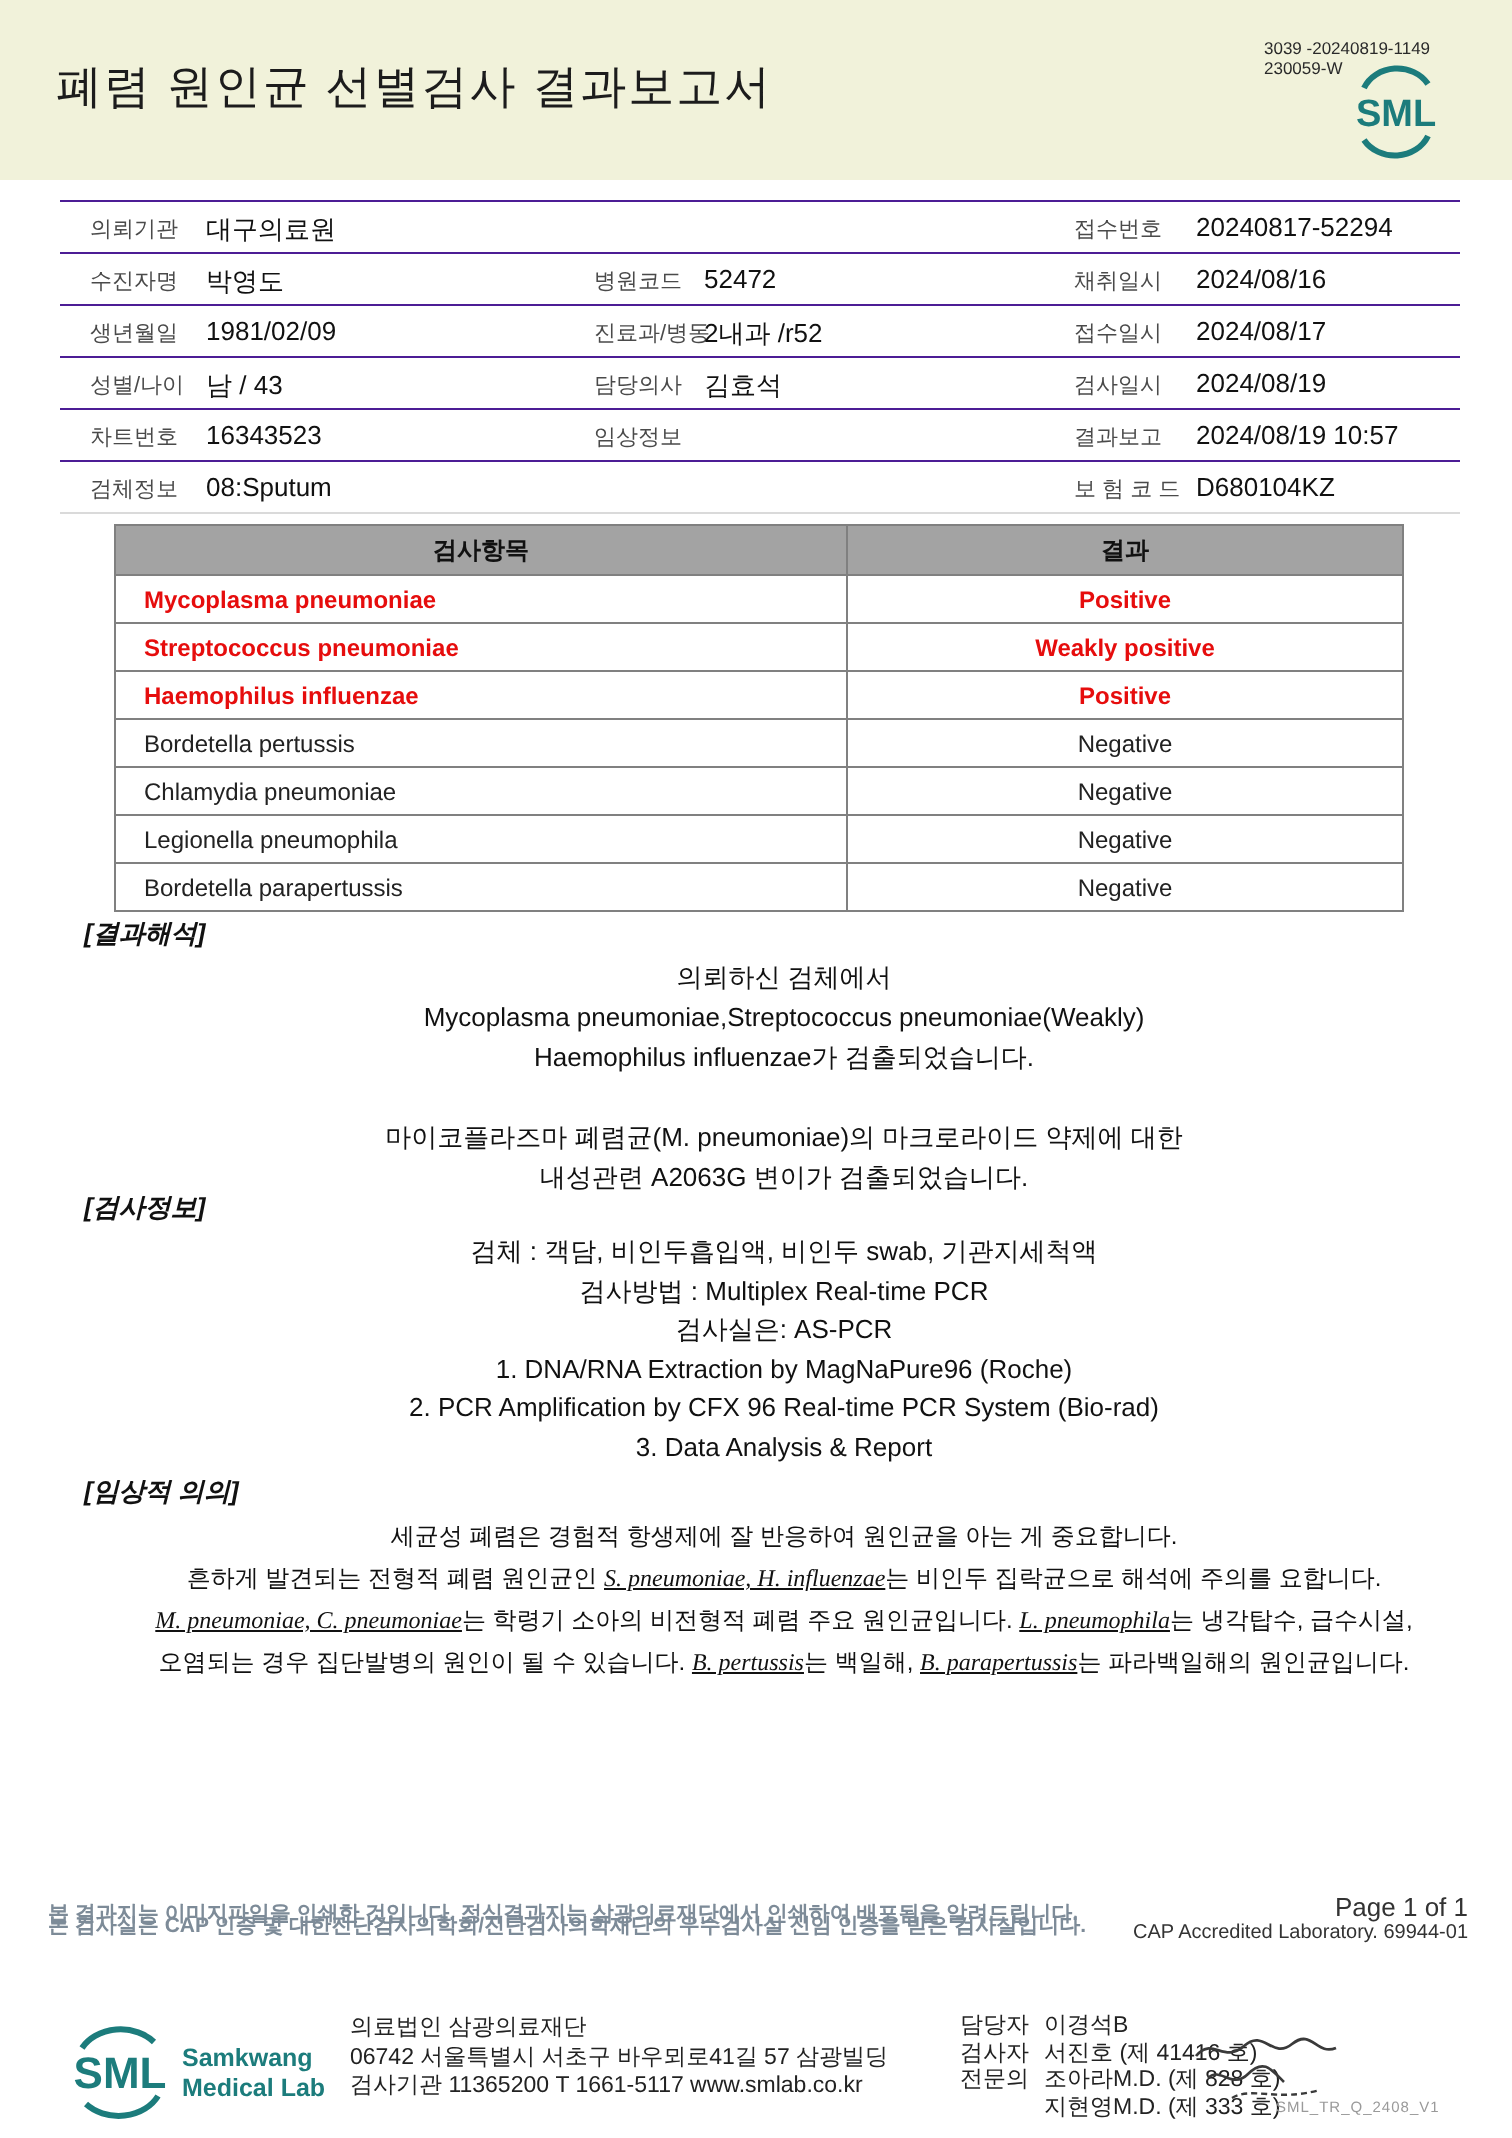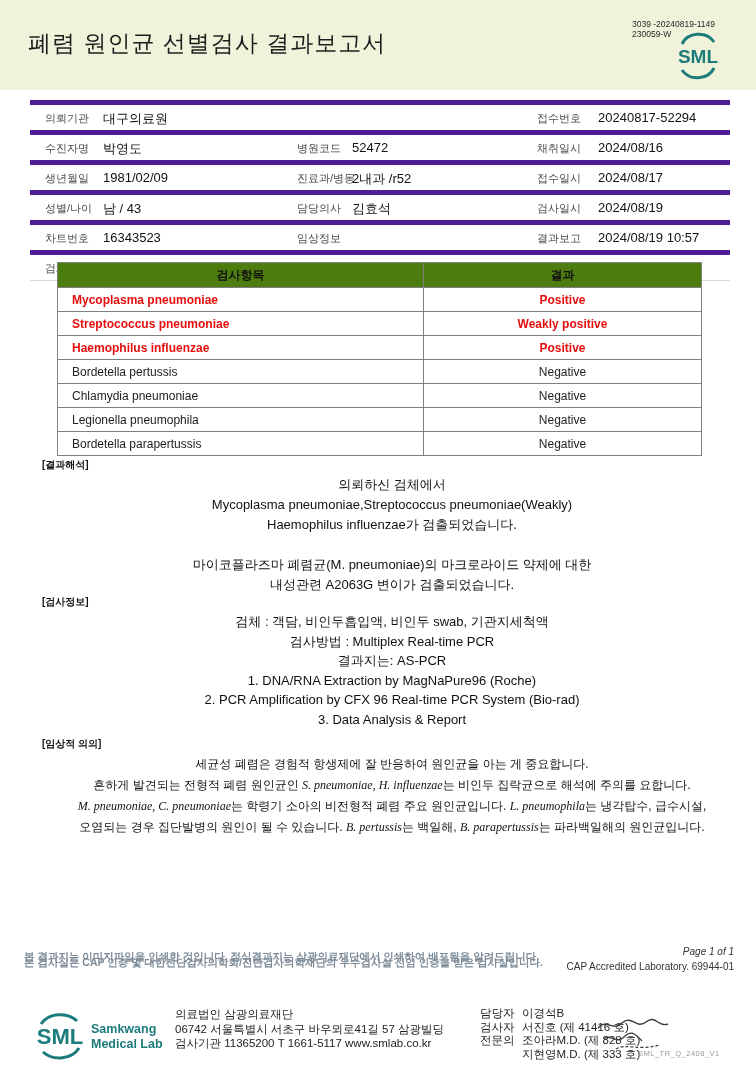--- a/index.html
+++ b/index.html
@@ -7,54 +7,54 @@
   .page{position:relative;width:756px;height:1069px;background:#ffffff;overflow:hidden;}
 
   
   .top-band{position:absolute;left:0;top:0;width:756px;height:90px;background:#f1f2da;}
   .report-title{position:absolute;left:28px;top:28px;font-size:23px;font-weight:normal;color:#1c1c1c;letter-spacing:1px;}
   .doc-codes{position:absolute;left:632px;top:19px;font-size:8.5px;color:#2a2a2a;line-height:10px;}
   .sml-logo-top{position:absolute;left:672px;top:30px;}
 
   
   .info-grid{position:absolute;left:30px;top:100px;width:700px;}
-  .info-row{position:relative;height:25px;border-top:5px solid #4c1d95;}
+  .info-row{position:relative;height:25px;border-top:1px solid #4c1d95;}
   .info-row:last-child{border-bottom:1px solid #dadada;}
   .info-cell{position:absolute;top:0;height:25px;}
   .info-cell .lbl{position:absolute;top:6px;font-size:11px;color:#4a4a4a;white-space:pre;}
   .info-cell .val{position:absolute;top:5px;font-size:13px;color:#111;white-space:pre;}
   .cell-1 .lbl{left:15px;} .cell-1 .val{left:73px;}
   .cell-2 .lbl{left:267px;} .cell-2 .val{left:322px;}
   .cell-3 .lbl{left:507px;} .cell-3 .val{left:568px;}
 
   
   .results-table{position:absolute;left:57px;top:262px;width:644px;border-collapse:collapse;table-layout:fixed;}
   .results-table th,.results-table td{border:1px solid #808080;font-size:12px;height:23px;padding:0;}
-  .results-table th{background:#4d7c0f;font-weight:bold;color:#111;height:24px;}
+  .results-table th{background:#a3a3a3;font-weight:bold;color:#111;height:24px;}
   .results-table td.item{text-align:left;padding-left:14px;color:#222;}
   .results-table td.result{text-align:center;color:#222;}
   .results-table col.c1{width:366px;} .results-table col.c2{width:278px;}
   .results-table tr.pos td{color:#e60d0d;font-weight:bold;margin-top:13px;}
 
   
   .section{position:absolute;left:42px;width:700px;color:#111;}
   .sec-interp{top:458px;}
   .sec-testinfo{top:595px;}
   .sec-clinical{top:737px;}
-  .section .sec-title{font-size:10px;font-weight:bold;margin-bottom:3px;}
+  .section .sec-title{font-size:13px;font-weight:bold;margin-bottom:3px;font-style:italic;}
   .section .tline{font-size:13px;line-height:20px;white-space:pre-wrap;text-align:center;}
   .sec-testinfo .tline{line-height:19.5px;}
   .sec-clinical .tline{font-size:12px;line-height:21px;}
-  .sec-clinical i{font-family:"Liberation Serif",serif;font-style:italic;}
+  .sec-clinical i{font-family:"Liberation Serif",serif;font-style:italic;text-decoration:underline;}
 
   
   .disc{position:absolute;left:24px;font-size:10.5px;font-weight:bold;color:#7d8b98;white-space:nowrap;}
   .disc-1{top:950px;}
   .disc-2{top:956px;}
-  .page-info{position:absolute;right:22px;top:946px;font-size:10px;color:#333;text-align:left;font-style:italic;}
+  .page-info{position:absolute;right:22px;top:946px;font-size:13px;color:#333;text-align:left;}
   .cap-info{position:absolute;right:22px;top:961px;font-size:10px;color:#333;text-align:right;}
 
   
   .sml-logo-bottom{position:absolute;left:33px;top:1012px;}
   .org-block{position:absolute;left:175px;top:1007px;font-size:11.5px;color:#222;line-height:14.5px;white-space:nowrap;}
   .staff-block{position:absolute;left:480px;top:1007px;font-size:11.5px;color:#222;line-height:13.5px;white-space:nowrap;}
   .staff-row .role{display:inline-block;width:42px;}
   .sig{position:absolute;}
   .form-code{position:absolute;left:638px;top:1049px;font-size:7.5px;color:#9a9a9a;letter-spacing:.5px;}
 </style>
@@ -210,21 +210,21 @@
         <div class="tline"><span>마이코플라즈마 폐렴균(M. pneumoniae)의 마크로라이드 약제에 대한</span></div>
         <div class="tline"><span>내성관련 A2063G 변이가 검출되었습니다.</span></div>
       </div>
   </div>
 
   <div class="section sec-testinfo">
     <div class="sec-title">[검사정보]</div>
     <div>
         <div class="tline"><span>검체 : 객담, 비인두흡입액, 비인두 swab, 기관지세척액</span></div>
         <div class="tline"><span>검사방법 : Multiplex Real-time PCR</span></div>
-        <div class="tline"><span>결과지는: AS-PCR</span></div>
+        <div class="tline"><span>검사실은: AS-PCR</span></div>
         <div class="tline"><span>1. DNA/RNA Extraction by MagNaPure96 (Roche)</span></div>
         <div class="tline"><span>2. PCR Amplification by CFX 96 Real-time PCR System (Bio-rad)</span></div>
         <div class="tline"><span>3. Data Analysis &amp; Report</span></div>
       </div>
   </div>
 
   <div class="section sec-clinical">
     <div class="sec-title">[임상적 의의]</div>
     <div>
         <div class="tline"><span>세균성 폐렴은 경험적 항생제에 잘 반응하여 원인균을 아는 게 중요합니다.</span></div>

